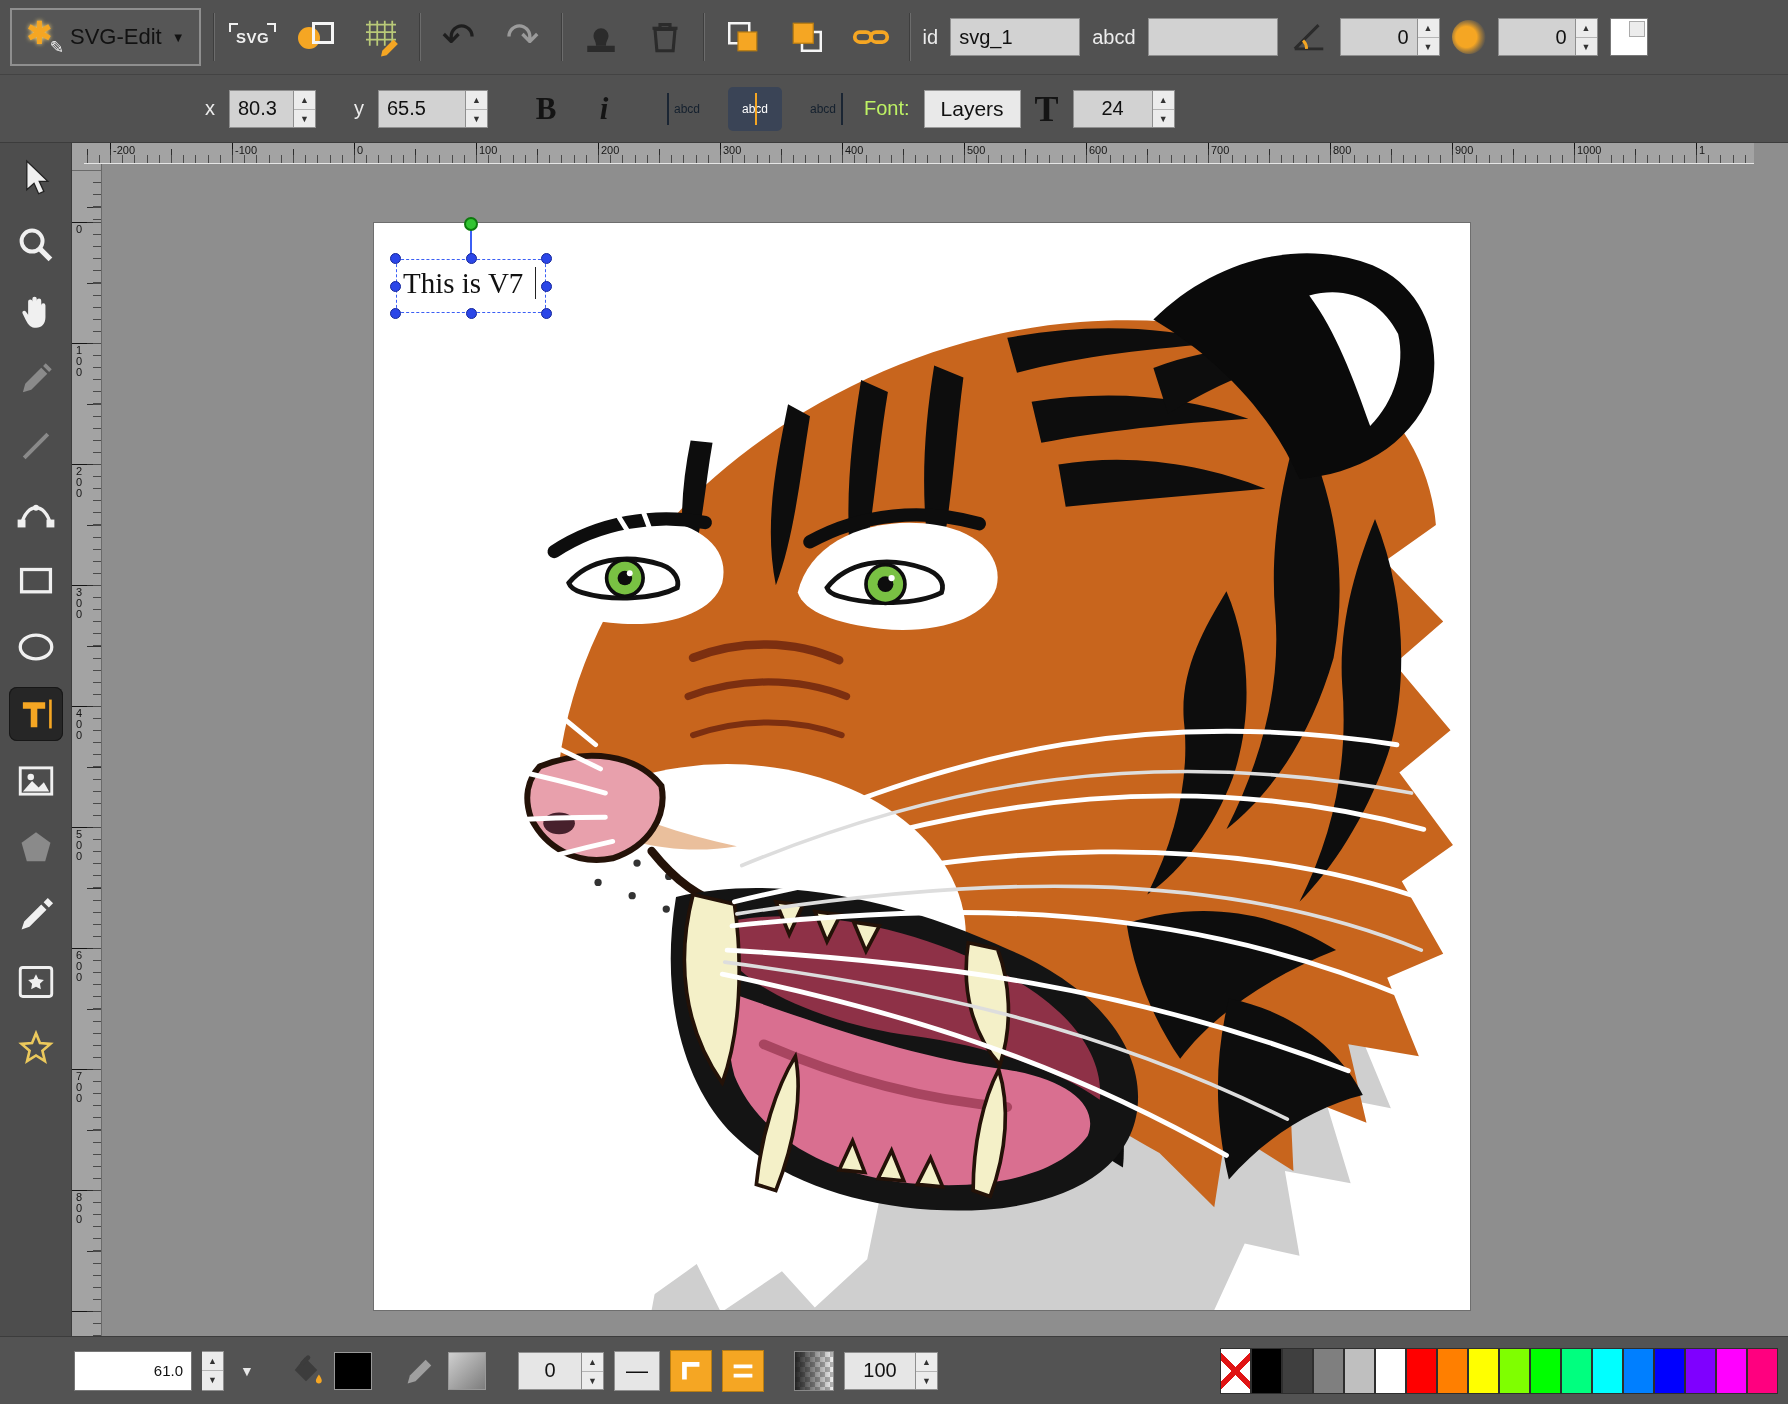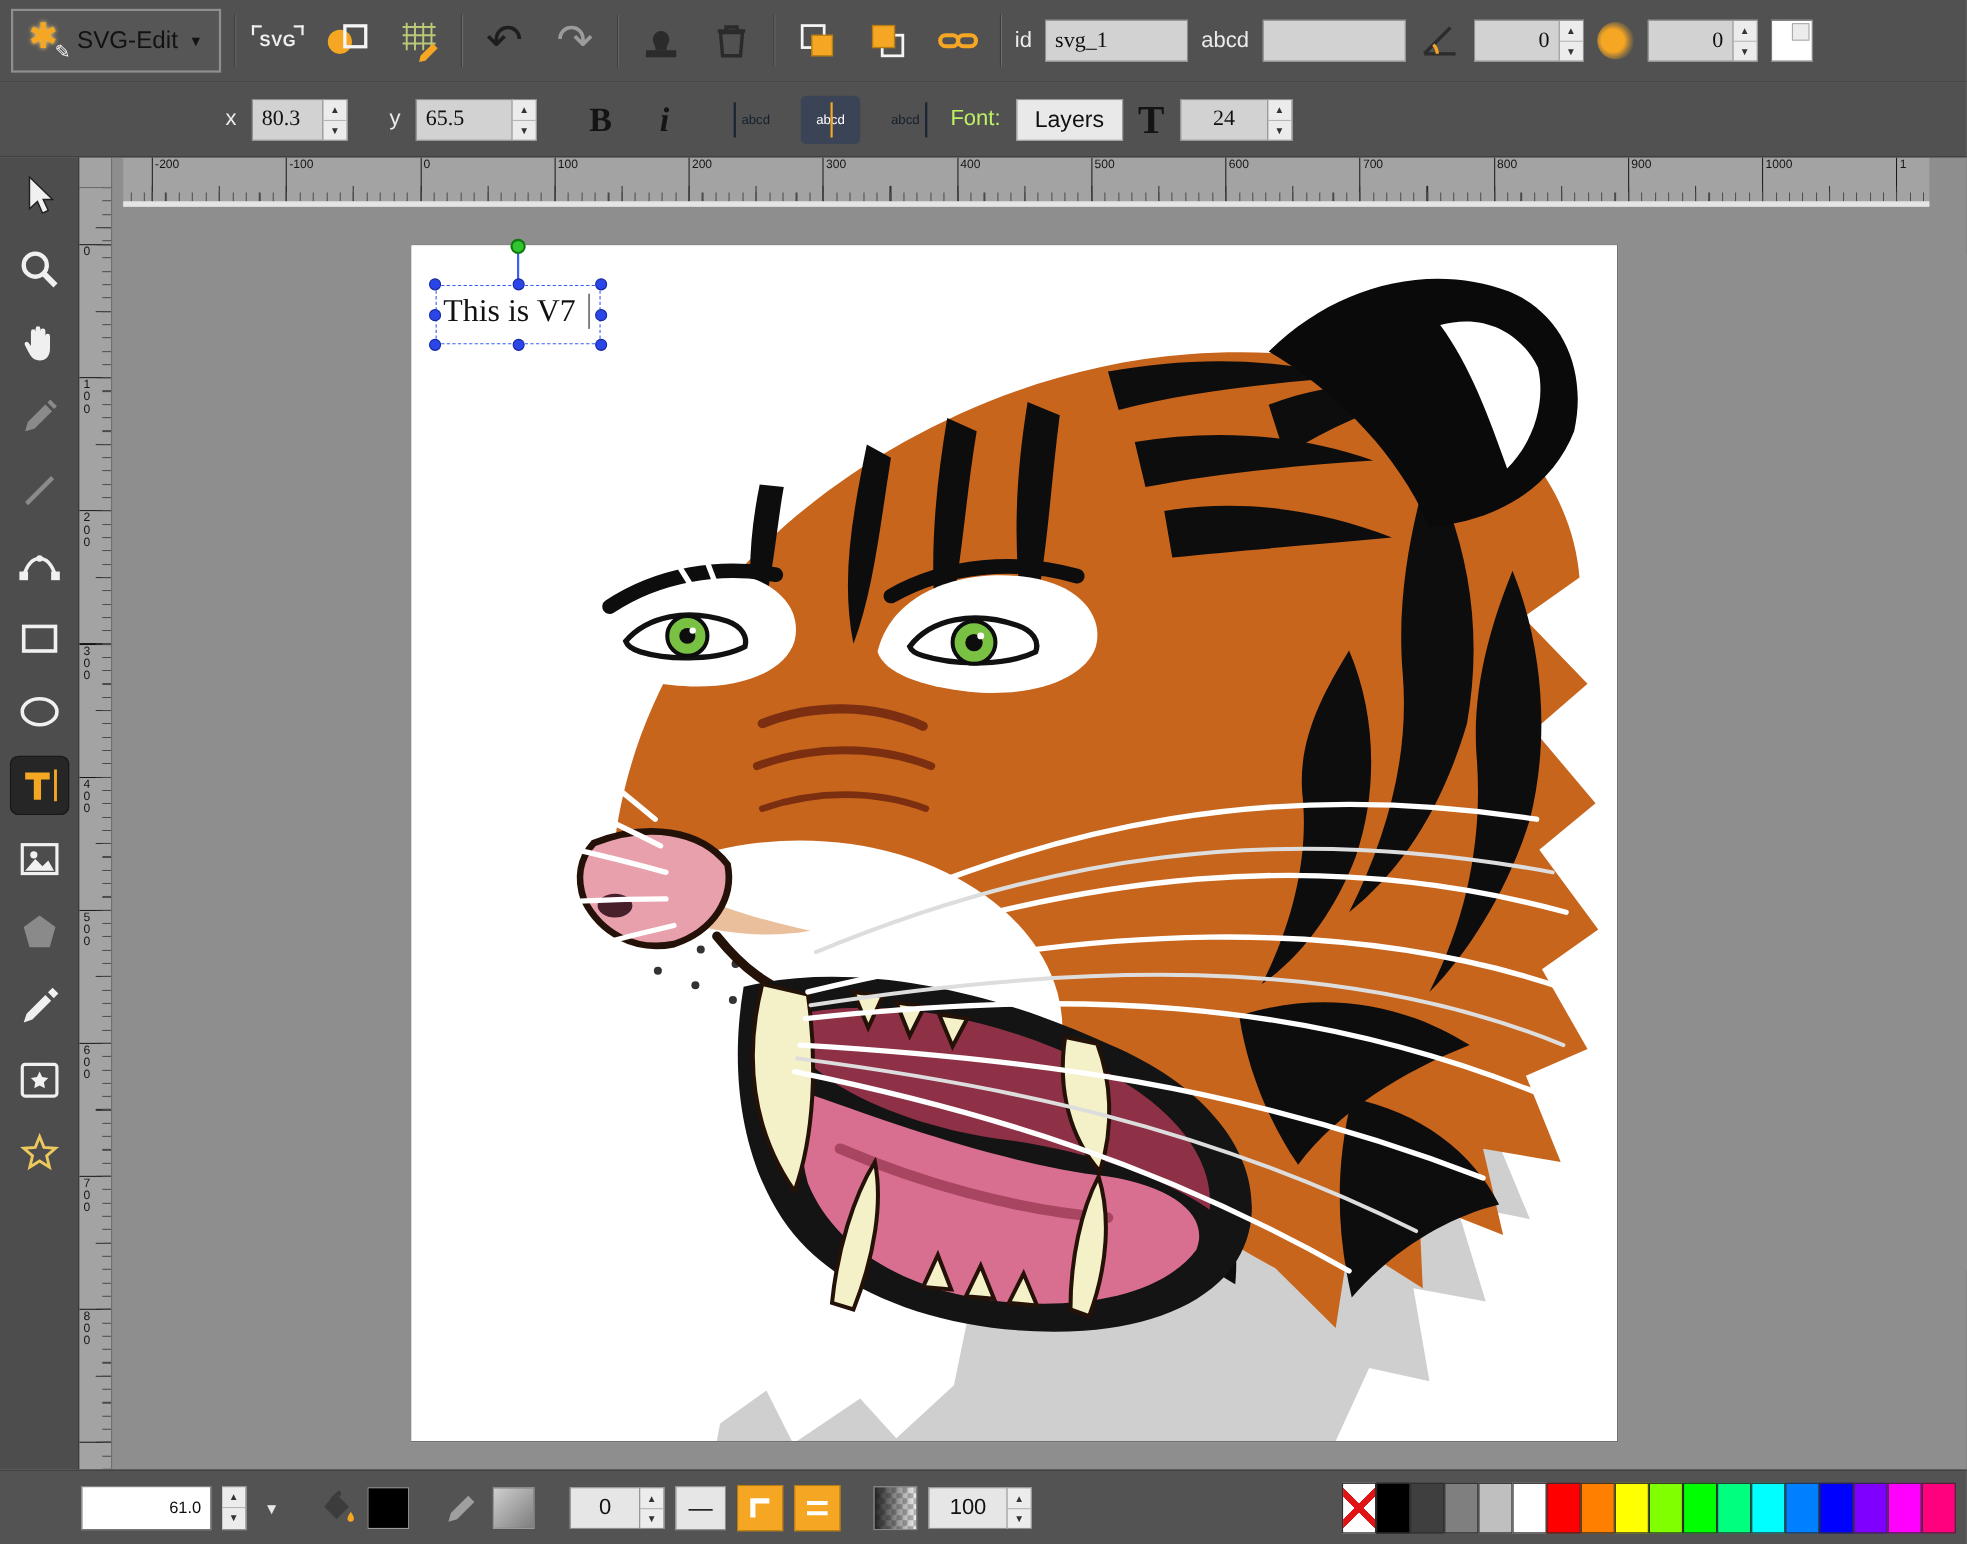--- a/index.html
+++ b/index.html
@@ -6,21 +6,21 @@
 html,body{width:1788px;height:1404px;overflow:hidden;background:#555;font-family:"Liberation Sans",sans-serif}
 #app{position:relative;width:1788px;height:1404px;background:#8e8e8e}
 .bar{position:absolute;left:0;right:0;display:flex;align-items:center}
 #row1{top:0;height:75px;background:#515151;border-bottom:1px solid #434343;padding:0 10px;gap:12px;z-index:5}
 #row2{top:75px;height:68px;background:#515151;border-bottom:1px solid #3c3c3c;padding-left:205px;gap:14px;z-index:5}
 #bottombar{bottom:0;height:68px;background:#535353;border-top:1px solid #3c3c3c;padding:0 10px 0 74px;gap:10px;z-index:5}
 #workspace{position:absolute;top:143px;bottom:68px;left:0;right:0;background:#8e8e8e;overflow:hidden}
 .vsep{width:2px;height:48px;background:#3e3e3e;border-right:1px solid #6c6c6c;flex:0 0 auto}
 .lbl{color:#ececec;font-size:20px}
 .lbl.dark{color:#bef264}
-.field{height:38px;background:#d2d2d2;border:1px solid #8f8f8f;color:#101010;font-size:20px;padding:0 8px;font-family:Liberation Serif, serif}
+.field{height:38px;background:#d2d2d2;border:1px solid #8f8f8f;color:#101010;font-size:20px;padding:0 8px;font-family:Liberation Sans, sans-serif}
 .stepper{width:22px;height:38px;display:flex;flex-direction:column;border:1px solid #8f8f8f;border-left:none;background:#ececec;cursor:pointer}
 .stepper b{flex:1;color:#333;font-size:9px;line-height:18px;text-align:center;font-weight:normal}
 .stepper b+b{border-top:1px solid #b5b5b5}
 .tbtn{display:flex;align-items:center;justify-content:center;min-width:52px;height:52px;background:transparent;border:none;cursor:pointer;position:relative}
 .tbtn svg{width:40px;height:40px}
 
 .logo{display:flex;align-items:center;gap:10px;height:58px;padding:0 14px;border:2px solid #8f8f8f;background:#565656;cursor:pointer}
 .logo-icon{position:relative;width:34px;height:34px}
 .logo-icon .star{position:absolute;left:0;top:-6px;font-size:32px;color:#f5a623;text-shadow:0 0 4px #ffd97a}
 .logo-icon .pencil{position:absolute;right:-4px;bottom:-4px;font-size:17px;color:#f5f5f5}
@@ -49,21 +49,21 @@
 .anchor-btn.selected .abar{background:#f5a623}
 .serif-btn{background:#e9e9e9;border:1px solid #9a9a9a;font-size:21px;padding:6px 16px;color:#111;cursor:pointer}
 .t-glyph{font-family:"Liberation Serif",serif;font-size:36px;font-weight:bold;color:#141414}
 
 #lefttools{position:absolute;left:0;top:0;bottom:0;width:72px;background:#4d4d4d;border-right:1px solid #3c3c3c;display:flex;flex-direction:column;align-items:center;padding-top:8px;gap:13px;z-index:4}
 .tool{width:54px;height:54px;display:flex;align-items:center;justify-content:center;background:transparent;border:none;cursor:pointer}
 .tool svg{width:42px;height:42px}
 .tool.selected{background:#262626;border-radius:8px;box-shadow:inset 0 0 0 1px #171717}
 
 #corner{position:absolute;left:72px;top:0;width:30px;height:28px;background:#a3a3a3;border-right:1px solid #6a6a6a;border-bottom:1px solid #6a6a6a;z-index:3}
-#hruler{position:absolute;left:112px;top:0;right:34px;height:45px;background:#a3a3a3;border-bottom:5px solid #e5e5e5;overflow:hidden;z-index:3}
+#hruler{position:absolute;left:84px;top:0;right:34px;height:21px;background:#a3a3a3;border-bottom:1px solid #e5e5e5;overflow:hidden;z-index:3}
 #hruler::before{content:"";position:absolute;inset:0;
 background-image:repeating-linear-gradient(to right,#4a4a4a 0 1px,transparent 1px 12.2px),repeating-linear-gradient(to right,#2e2e2e 0 1px,transparent 1px 61px),repeating-linear-gradient(to right,#151515 0 1px,transparent 1px 122px);
 background-size:100% 8px,100% 14px,100% 100%;background-position:26px bottom,26px bottom,26px 0;background-repeat:repeat-x}
 .h-num{position:absolute;top:1px;font-size:11px;color:#161616;white-space:nowrap}
 #vruler{position:absolute;left:72px;top:28px;bottom:0;width:30px;background:#a3a3a3;border-right:1px solid #6a6a6a;overflow:hidden;z-index:3}
 #vruler::before{content:"";position:absolute;inset:0;
 background-image:repeating-linear-gradient(to bottom,#4a4a4a 0 1px,transparent 1px 12.1px),repeating-linear-gradient(to bottom,#2e2e2e 0 1px,transparent 1px 60.5px),repeating-linear-gradient(to bottom,#151515 0 1px,transparent 1px 121px);
 background-size:8px 100%,14px 100%,100% 100%;background-position:right 0 top 51px,right 0 top 51px,left 0 top 51px;background-repeat:repeat-y}
 .v-num{position:absolute;left:4px;width:8px;font-size:11px;line-height:11px;word-break:break-all;color:#161616}
 

